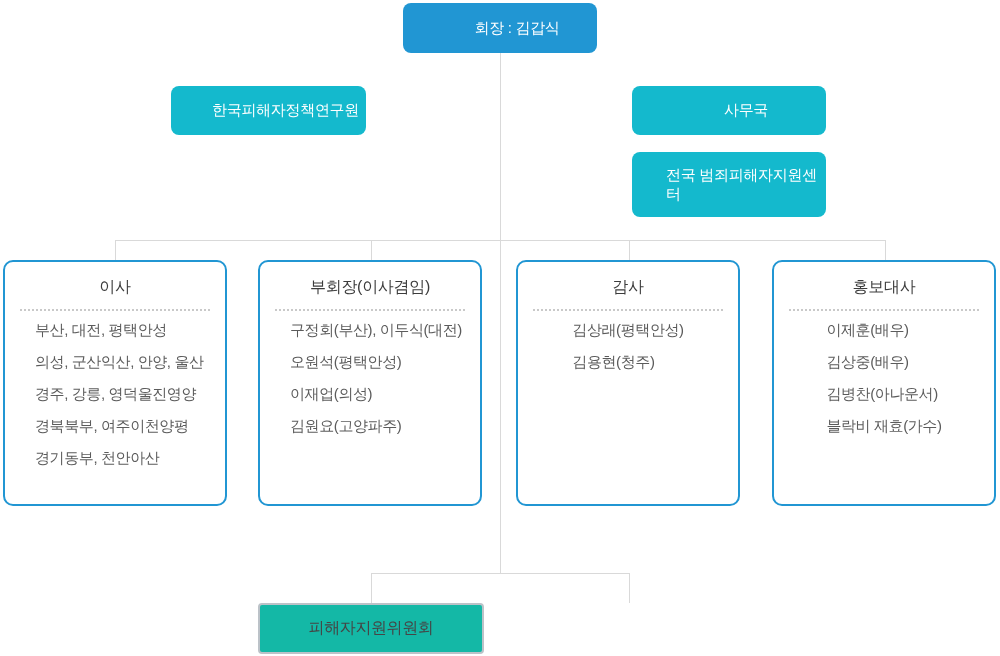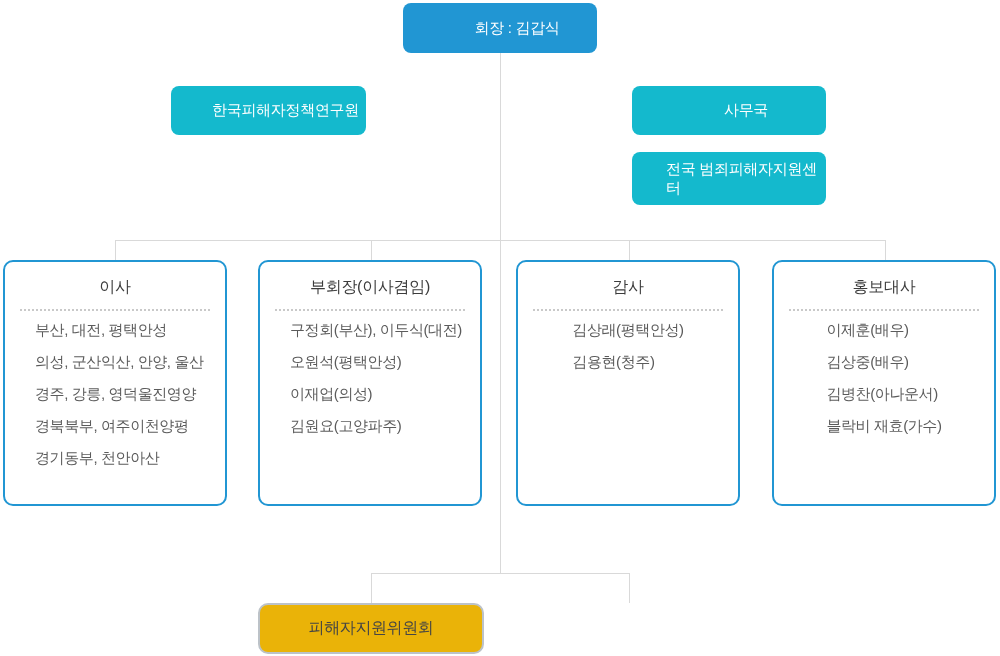--- a/index.html
+++ b/index.html
@@ -22,21 +22,21 @@
     color: #ffffff; font-size: 15px; letter-spacing: -0.3px;
     border-radius: 8px;
     padding-left: 34px;
   }
   .pill.blue { background: #2196d3; }
   .pill.cyan { background: #14b9cd; align-items: center; }
 
   #chairman   { left: 403px; top: 3px;   width: 194px; height: 50px; }
   #research   { left: 171px; top: 86px;  width: 195px; height: 49px; }
   #office     { left: 632px; top: 86px;  width: 194px; height: 49px; }
-  #natcenter  { left: 632px; top: 152px; width: 194px; height: 53px; }
+  #natcenter  { left: 632px; top: 152px; width: 194px; height: 65px; }
 
   
   .org-box {
     position: absolute; top: 260px; width: 224px; height: 246px;
     background: #ffffff; border: 2px solid #2196d3; border-radius: 10px;
     z-index: 2;
   }
   #box-directors   { left: 3px; }
   #box-vice        { left: 258px; }
   #box-auditors    { left: 516px; }
@@ -48,21 +48,21 @@
   }
   .box-divider { border-bottom: 2px dotted #c9c9c9; margin: 11px 15px 0 15px; height: 0; }
   .box-list { margin-top: 3px; font-size: 15px; color: #5b5b5b; line-height: 32px; letter-spacing: -0.4px; }
   .box-list.left { text-align: left; padding-left: 30px; padding-right: 8px; }
   .box-list.centered { text-align: center; }
   .box-list.centered .inner { display: inline-block; text-align: left; }
 
   
   .committee {
     position: absolute; top: 603px; width: 226px; height: 51px;
-    background: #eab308; border: 2px solid #bcc2c8; border-radius: 10px;
+    background: #14b8a6; border: 2px solid #bcc2c8; border-radius: 4px;
     display: flex; align-items: center; justify-content: center;
     font-size: 16px; color: #454545; letter-spacing: -0.4px; z-index: 2;
   }
   #committee-support  { left: 258px; }
   #committee-advisory { left: 516px; }
 </style>
 </head>
 <body>
 
 <div class="canvas">

